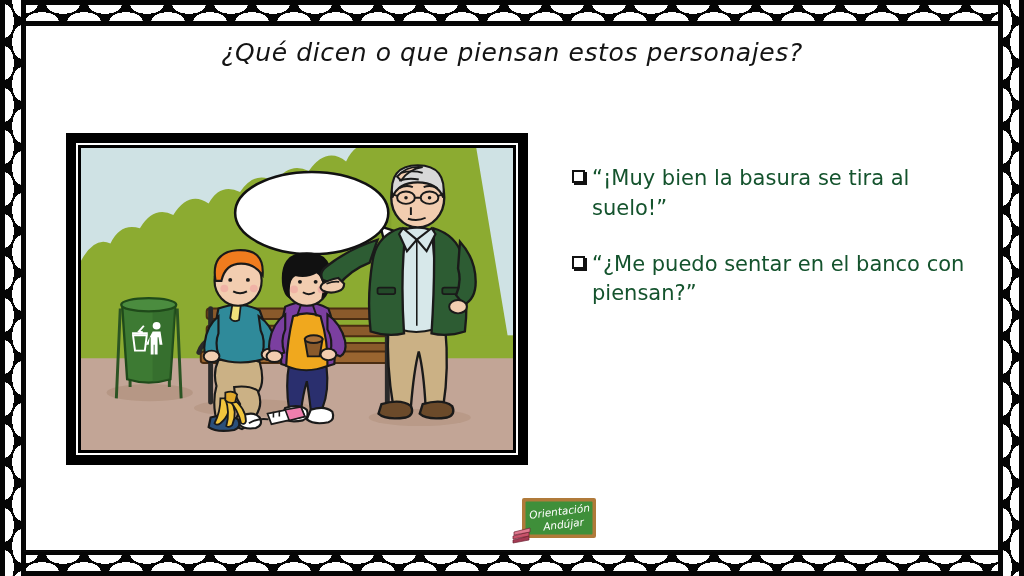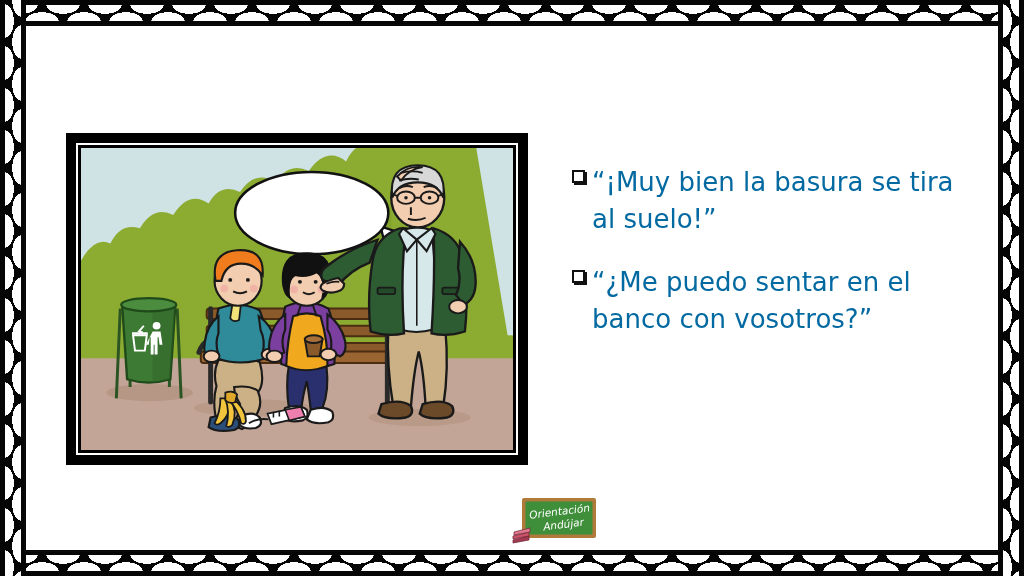--- a/index.html
+++ b/index.html
@@ -116,40 +116,41 @@
     width: 13px;
     height: 13px;
     margin-top: 6px;
     margin-right: 7px;
     border: 2.2px solid #111111;
     background: #ffffff;
     box-shadow: 2px 2px 0 0 #111111;
   }
   .bullet-text {
     font-family: "DejaVu Sans", sans-serif;
-    font-size: 26px;
+    font-size: 21px;
     line-height: 1.42;
-    color: #0369a1;
+    color: #14532d;
   }
 
   
   #logo {
     position: absolute;
     left: 512px;
     top: 496px;
     width: 86px;
     height: 48px;
   }
   #logo svg { display: block; width: 100%; height: 100%; }
 </style>
 </head>
 <body>
 
 <div id="slide">
 
+  <div id="title">¿Qué dicen o que piensan estos personajes?</div>
 
   <div id="frame">
     <div id="frame-inner">
       <div id="scene-wrap">
 
         <svg id="scene" viewBox="0 0 440 316" preserveAspectRatio="none">
 
           <rect x="0" y="0" width="440" height="316" fill="#cfe2e4"></rect>
 
           <g>
@@ -325,21 +326,21 @@
 
   <div id="bullets">
 
     <div class="bullet-row">
       <span class="bullet-box"></span>
       <span class="bullet-text">“¡Muy bien la basura se tira al suelo!”</span>
     </div>
 
     <div class="bullet-row">
       <span class="bullet-box"></span>
-      <span class="bullet-text">“¿Me puedo sentar en el banco con vosotros?”</span>
+      <span class="bullet-text">“¿Me puedo sentar en el banco con piensan?”</span>
     </div>
 
 
   </div>
 
   <div id="logo">
     <svg viewBox="0 0 86 48">
       <rect x="10" y="2" width="74" height="40" rx="2" fill="#b07a3a"></rect>
       <rect x="13.5" y="5.5" width="67" height="33" rx="1" fill="#3f8f3a"></rect>
       <text x="48" y="19" text-anchor="middle" fill="#ffffff" font-family="DejaVu Sans, sans-serif" font-style="italic" font-size="10.5" transform="rotate(-7 48 19)">Orientación</text>

